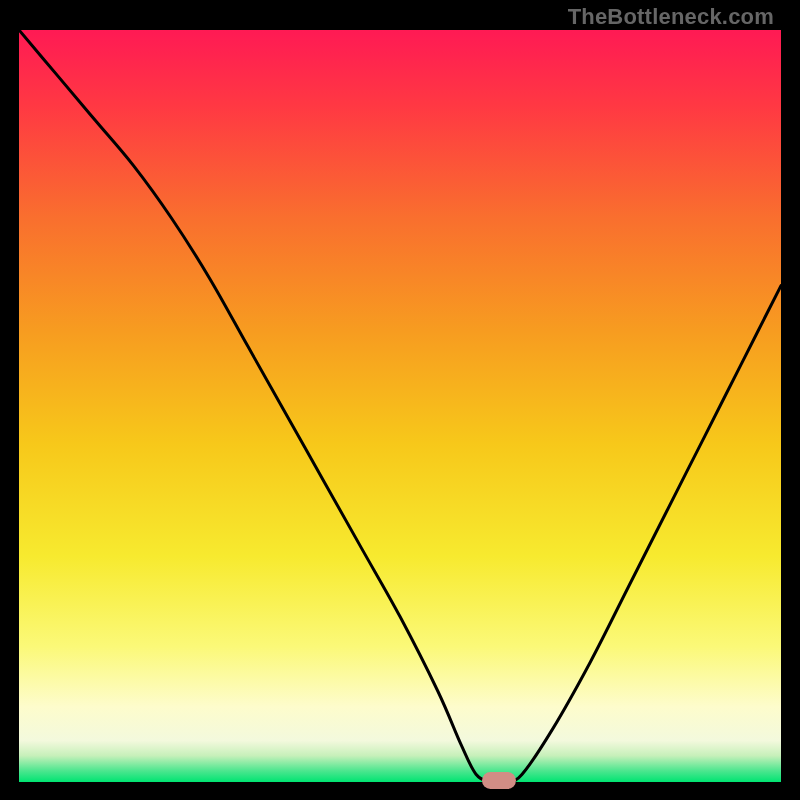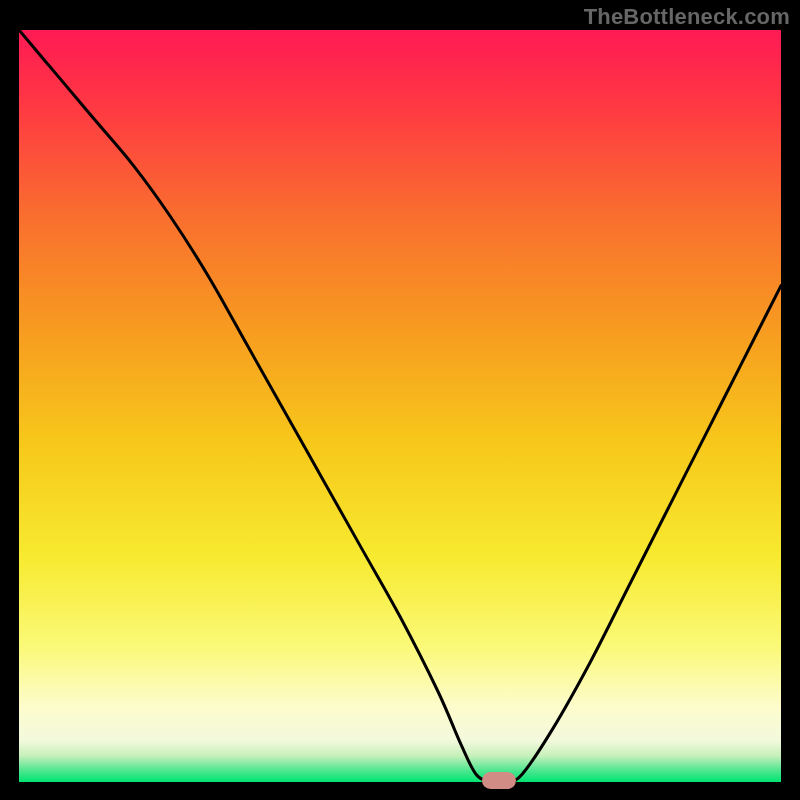--- a/index.html
+++ b/index.html
@@ -13,21 +13,21 @@
   }
   .frame {
     position: relative;
     width: 800px;
     height: 800px;
     background: #000;
   }
   .watermark {
     position: absolute;
     top: 4px;
-    right: 10px;
+    right: 26px;
     color: #666;
     font-size: 22px;
     font-weight: 600;
     letter-spacing: 0.2px;
     z-index: 10;
   }
   .plot {
     position: absolute;
     left: 19px;
     top: 30px;

